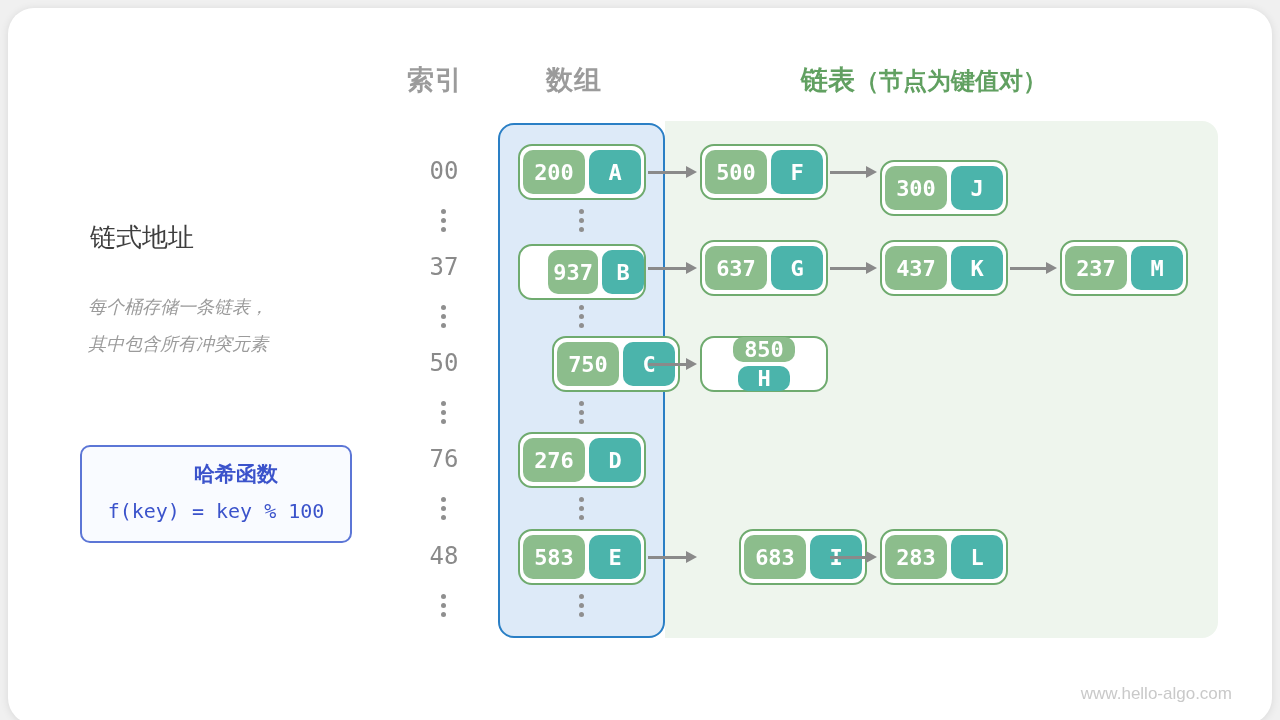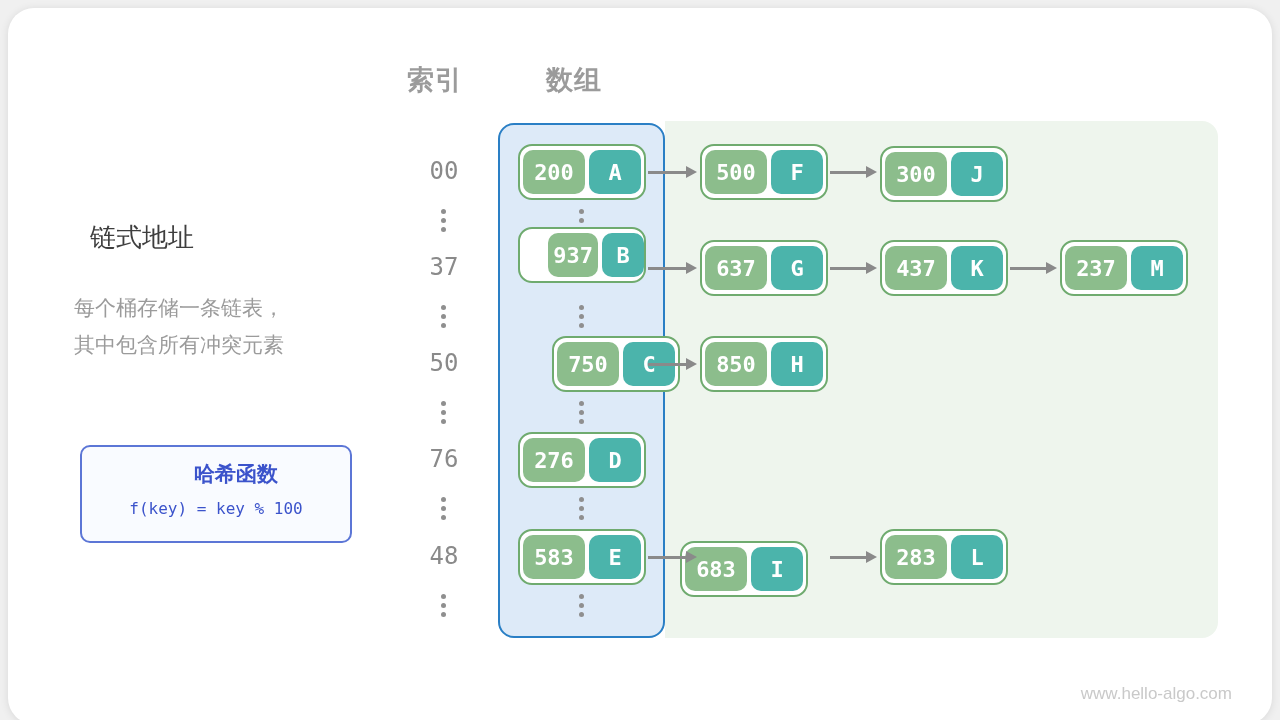--- a/index.html
+++ b/index.html
@@ -15,24 +15,24 @@
   .card{position:absolute;left:8px;top:8px;width:1264px;height:716px;background:var(--card);border-radius:26px;box-shadow:0 1px 8px rgba(0,0,0,.10);}
 
   
   .col-head{position:absolute;top:54px;font-size:27px;font-weight:bold;color:var(--gray-text);letter-spacing:1px;}
   .list-head{position:absolute;top:54px;left:793px;display:flex;align-items:baseline;color:var(--green-head);}
   .list-head .t{font-size:27px;font-weight:bold;}
   .list-head .n{font-size:24px;font-weight:600;}
 
   
   .panel-title{position:absolute;left:82px;top:212px;font-size:26px;font-weight:normal;color:var(--dark-text);}
-  .panel-desc{position:absolute;left:66px;top:281px;font-size:21px;color:var(--gray-text);line-height:37px;white-space:pre-line;}
+  .panel-desc{position:absolute;left:80px;top:281px;font-size:18px;color:var(--gray-text);line-height:37px;white-space:pre-line;font-style:italic;}
   .hash-box{position:absolute;left:72px;top:437px;width:272px;height:98px;border:2px solid var(--hash-border);border-radius:10px;background:#f9fbff;text-align:center;padding-top:13px;}
   .hash-title{font-size:21px;color:var(--blue-text);font-weight:600;padding-left:40px;}
-  .hash-formula{margin-top:11px;font-family:"DejaVu Sans Mono",monospace;font-size:16px;color:var(--blue-text);}
+  .hash-formula{margin-top:11px;font-family:"DejaVu Sans Mono",monospace;font-size:20px;color:var(--blue-text);}
 
   
   .array-col{position:absolute;left:490px;top:115px;width:167px;height:515px;background:var(--arr-bg);border:2.5px solid var(--arr-border);border-radius:16px;z-index:1;}
   .list-area{position:absolute;left:657px;top:113px;width:553px;height:517px;background:var(--list-bg);border-radius:0 16px 16px 0;z-index:0;}
 
   
   .idx-label{position:absolute;width:80px;text-align:center;font-family:"DejaVu Sans Mono",monospace;font-size:24px;color:var(--muted);z-index:2;}
   .hash-node{position:absolute;width:128px;height:56px;background:#fff;border:2px solid var(--node-border);border-radius:14px;display:flex;align-items:center;justify-content:center;gap:4px;z-index:4;}
   .hash-node .key{width:62px;height:44px;background:var(--key-green);border-radius:10px;color:#fff;font-family:"DejaVu Sans Mono",monospace;font-size:22px;font-weight:bold;display:flex;align-items:center;justify-content:center;}
   .hash-node .val{width:52px;height:44px;background:var(--val-teal);border-radius:10px;color:#fff;font-family:"DejaVu Sans Mono",monospace;font-size:22px;font-weight:bold;display:flex;align-items:center;justify-content:center;}
@@ -43,20 +43,24 @@
 
   .watermark{position:absolute;right:40px;top:676px;font-family:Liberation Sans, sans-serif;font-size:17px;color:var(--watermark);}
 </style>
 </head>
 <body>
 
 <div class="card">
 
   <div class="col-head" style="left:399px;">索引</div>
   <div class="col-head" style="left:538px;">数组</div>
+  <div class="list-head">
+    <span class="t">链表</span>
+    <span class="n">（节点为键值对）</span>
+  </div>
 
   <div class="panel-title">链式地址</div>
   <div class="panel-desc">每个桶存储一条链表，
 其中包含所有冲突元素</div>
 
   <div class="hash-box">
     <div class="hash-title">哈希函数</div>
     <div class="hash-formula">f(key) = key % 100</div>
   </div>
 
@@ -68,26 +72,26 @@
       <div class="hash-node" style="left: 510px; top: 136px;">
         <span class="key">200</span>
         <span class="val">A</span>
       </div>
       <div class="arrow" style="left: 640px; top: 162.5px; width: 39px;"></div>
       <div class="hash-node" style="left: 692px; top: 136px;">
         <span class="key">500</span>
         <span class="val">F</span>
       </div>
       <div class="arrow" style="left: 822px; top: 162.5px; width: 37px;"></div>
-      <div class="hash-node" style="left: 872px; top: 138px;">
+      <div class="hash-node" style="left: 872px; top: 152px;">
         <span class="key">300</span>
         <span class="val">J</span>
       </div>
       <div class="idx-label" style="left: 396px; top: 245px; text-align: center;">37</div>
-      <div class="hash-node" style="left: 510px; top: 219px; padding-left: 28px;">
+      <div class="hash-node" style="left: 510px; top: 236px; padding-left: 28px;">
         <span class="key">937</span>
         <span class="val">B</span>
       </div>
       <div class="arrow" style="left: 640px; top: 258.5px; width: 39px;"></div>
       <div class="hash-node" style="left: 692px; top: 232px;">
         <span class="key">637</span>
         <span class="val">G</span>
       </div>
       <div class="arrow" style="left: 822px; top: 258.5px; width: 37px;"></div>
       <div class="hash-node" style="left: 872px; top: 232px;">
@@ -98,36 +102,36 @@
       <div class="hash-node" style="left: 1052px; top: 232px;">
         <span class="key">237</span>
         <span class="val">M</span>
       </div>
       <div class="idx-label" style="left: 396px; top: 341px;">50</div>
       <div class="hash-node" style="left: 538px; top: 328px; margin-left: 6px;">
         <span class="key">750</span>
         <span class="val">C</span>
       </div>
       <div class="arrow" style="left: 640px; top: 354.5px; width: 39px;"></div>
-      <div class="hash-node" style="left: 692px; top: 328px;">
+      <div class="hash-node" style="left: 692px; top: 328px; flex-direction: column;">
         <span class="key">850</span>
         <span class="val">H</span>
       </div>
       <div class="idx-label" style="left: 396px; top: 437px;">76</div>
       <div class="hash-node" style="left: 510px; top: 424px;">
         <span class="key">276</span>
         <span class="val">D</span>
       </div>
       <div class="idx-label" style="left: 396px; top: 534px;">48</div>
       <div class="hash-node" style="left: 510px; top: 521px;">
         <span class="key">583</span>
         <span class="val">E</span>
       </div>
       <div class="arrow" style="left: 640px; top: 547.5px; width: 39px;"></div>
-      <div class="hash-node" style="left: 672px; top: 521px; margin-top: 12px;">
+      <div class="hash-node" style="left: 731px; top: 521px;">
         <span class="key">683</span>
         <span class="val">I</span>
       </div>
       <div class="arrow" style="left: 822px; top: 547.5px; width: 37px;"></div>
       <div class="hash-node" style="left: 872px; top: 521px;">
         <span class="key">283</span>
         <span class="val">L</span>
       </div>
       <div class="vdots" style="left: 433px; top: 200.5px;">
         <i></i>

